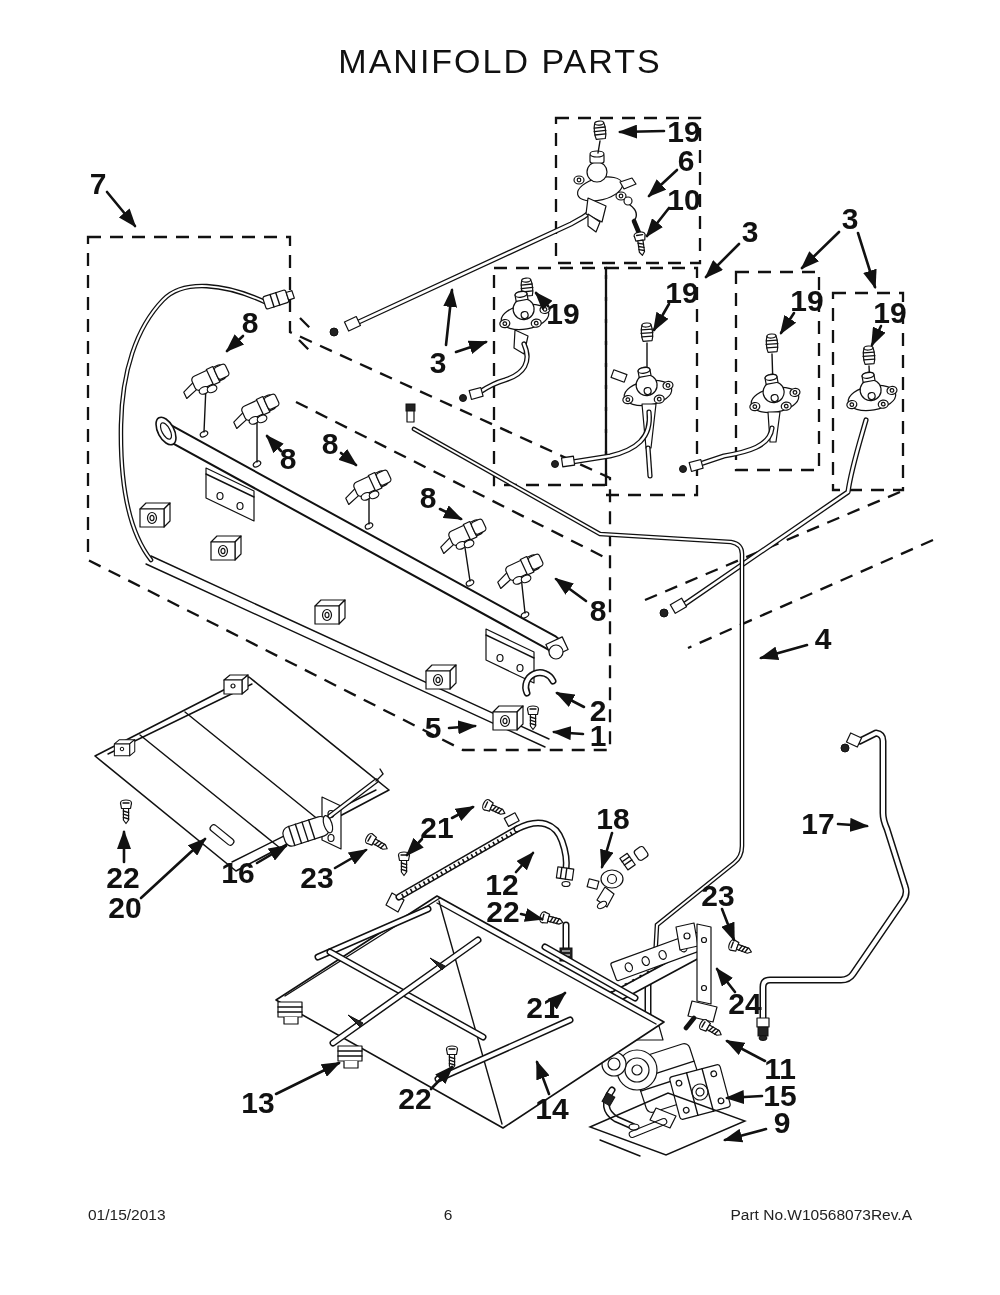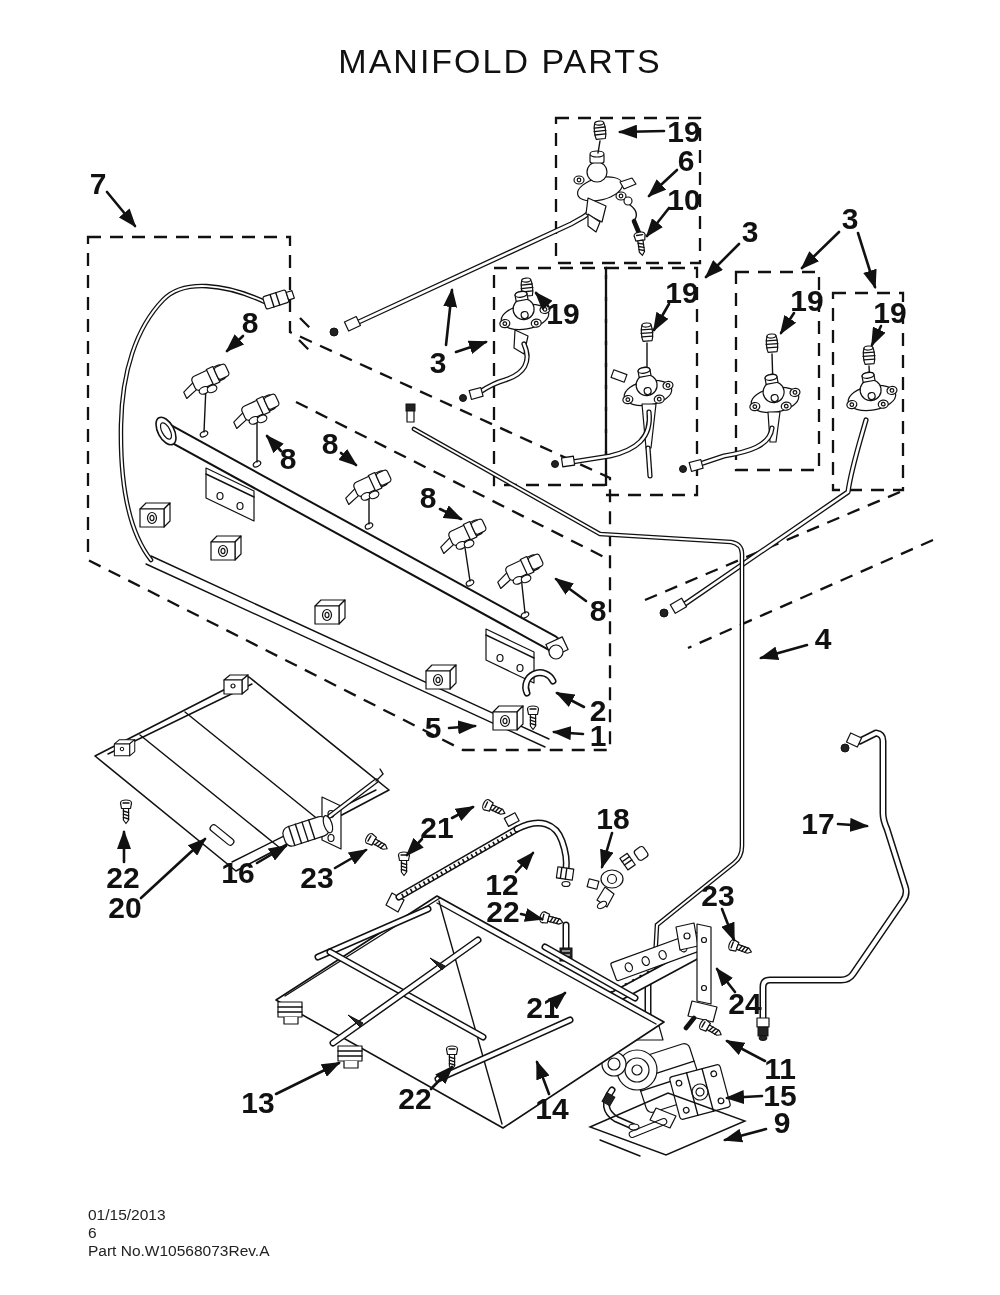--- a/index.html
+++ b/index.html
@@ -2,21 +2,21 @@
 <html><head>
 <meta charset="utf-8">
 <style>
   html,body{margin:0;padding:0;background:#fff;}
   .page{position:relative;width:1000px;height:1295px;background:#fff;overflow:hidden;
         font-family:"Liberation Sans",sans-serif;color:#111;}
   .title{position:absolute;top:42px;left:0;width:100%;margin:0;text-align:center;
          font-size:34px;font-weight:normal;letter-spacing:2px;color:#111;}
   .dwg{position:absolute;left:0;top:0;}
   .footer{position:absolute;left:88px;top:1206px;width:824px;display:flex;
-          justify-content:space-between;font-size:15.5px;color:#222;flex-direction:column;}
+          justify-content:space-between;font-size:15.5px;color:#222;}
   .footer .grp span{}
   
   .p{fill:#fff;stroke:#111;stroke-width:1.6;stroke-linejoin:round;stroke-linecap:round;}
   .pt{fill:#fff;stroke:#111;stroke-width:1.2;stroke-linejoin:round;}
   .l{fill:none;stroke:#111;stroke-width:1.4;stroke-linecap:round;}
   .dk{fill:#222;stroke:#111;stroke-width:1;}
   .dsh{fill:none;stroke:#111;stroke-width:2.3;stroke-dasharray:13 9;stroke-linecap:butt;}
   .ld{fill:none;stroke:#111;stroke-width:2.6;stroke-linecap:round;}
   .to{fill:none;stroke:#111;stroke-width:5.2;stroke-linecap:round;stroke-linejoin:round;}
   .ti{fill:none;stroke:#fff;stroke-width:2.6;stroke-linecap:round;stroke-linejoin:round;}

